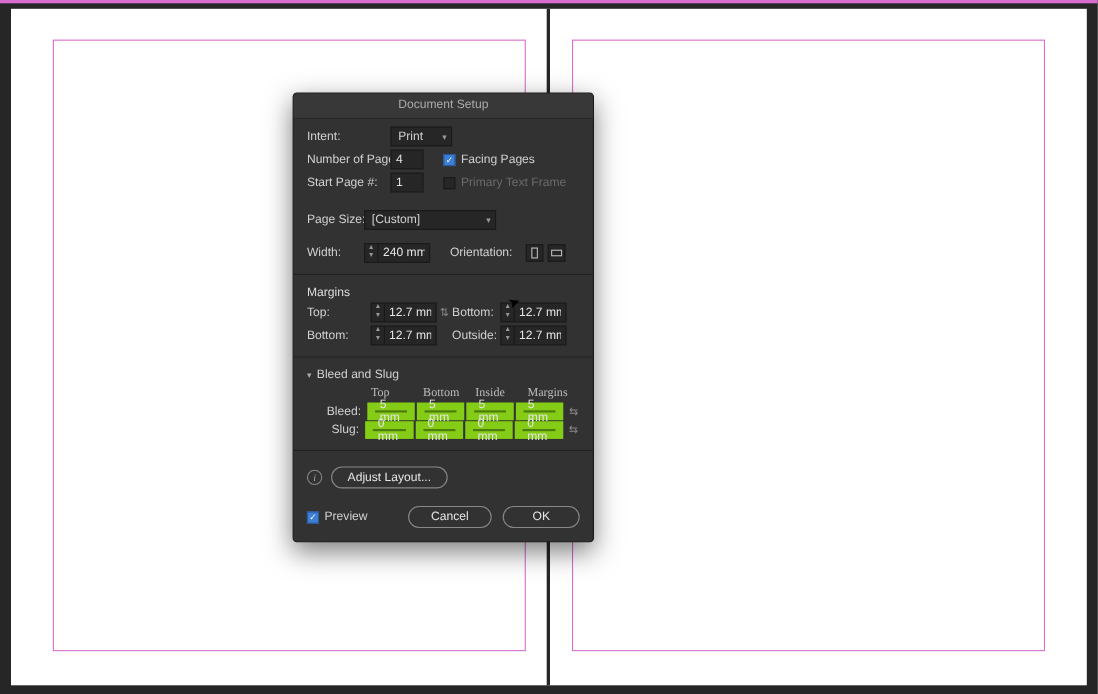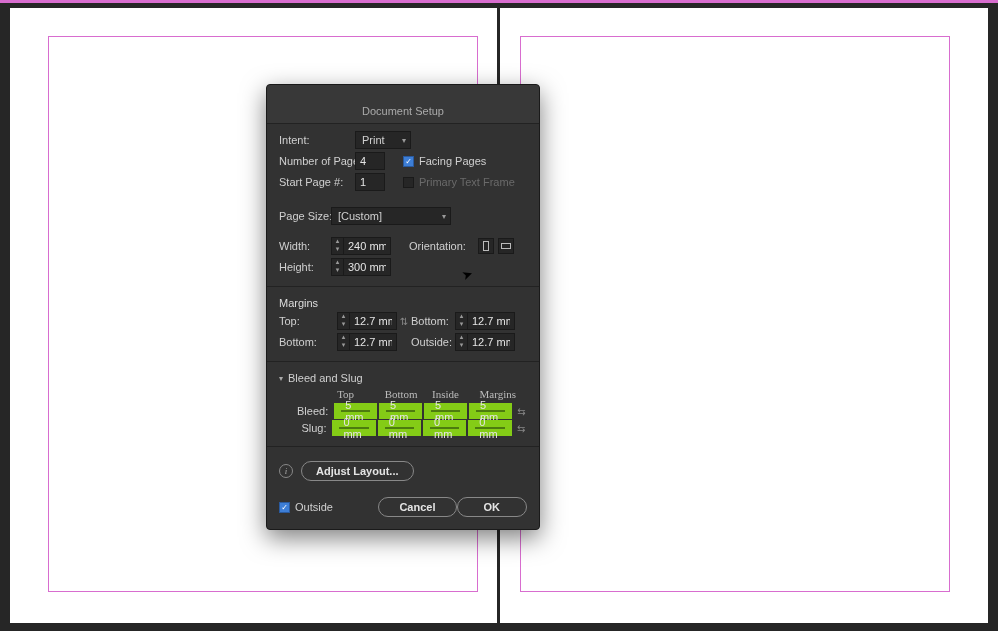--- a/index.html
+++ b/index.html
@@ -46,21 +46,21 @@
     top: 84px; left: 266px;
     width: 274px;
     background: #323232;
     border: 1px solid #1a1a1a;
     border-radius: 4px;
     box-shadow: 0 8px 24px rgba(0,0,0,0.5);
     color: #d0d0d0;
   }
   .dialog-title {
     text-align: center;
-    padding: 20px 0 6px 0;
+    padding: 4px 0 6px 0;
     font-size: 11px;
     color: #aaa;
     background: #383838;
     border-bottom: 1px solid #222;
     border-radius: 4px 4px 0 0;
   }
   .dialog-body { padding: 4px 12px 6px 12px; }
   .row { display: flex; align-items: center; margin: 3px 0; }
   .lbl { padding-right: 6px; white-space: nowrap; }
   .lbl.w1 { width: 76px; }
@@ -153,27 +153,26 @@
   }
   .adjust-text { flex: 1; font-size: 10px; line-height: 12px; color: #c8c8c8; }
   .btn {
     background: #323232;
     border: 1px solid #888;
     border-radius: 12px;
     padding: 3px 14px;
     color: #e5e5e5;
     cursor: pointer;
     font-size: 11px;
-    font-weight: bold;
   }
   .footer {
     display: flex; align-items: center; justify-content: space-between;
     padding: 10px 12px 12px 12px;
   }
-  .footer-right { display: flex; }
+  .footer-right { display: flex; gap: 10px; }
   .cursor {
     position: absolute;
     top: 267px; left: 462px;
     font-size: 13px; color: #000;
     pointer-events: none;
     transform: rotate(-20deg);
   }
 </style>
 </head>
 <body>
@@ -248,30 +247,20 @@
       <div class="orient-group">
         <div class="orient-btn">
             <div class="p"></div>
           </div>
         <div class="orient-btn">
             <div class="l"></div>
           </div>
       </div>
     </div>
 
-    <div class="row">
-      <div class="lbl w2">Height:</div>
-      <div class="field">
-        <div class="stepper">
-            <span>▴</span>
-            <span>▾</span>
-          </div>
-        <input value="300 mm" style="">
-      </div>
-    </div>
 
     <div class="divider"></div>
 
     <div class="section-label">Margins</div>
     <div class="row">
       <div class="lbl" style="width:58px">Top:</div>
       <div class="field">
         <div class="stepper">
             <span>▴</span>
             <span>▾</span>
@@ -344,21 +333,21 @@
 
     <div class="adjust-row">
       <div class="info-icon">i</div>
       <button class="btn">Adjust Layout...</button>
     </div>
   </div>
 
   <div class="footer">
     <label class="checkbox">
       <span class="box">✓</span>
-      <span>Outside</span>
+      <span>Preview</span>
     </label>
     <div class="footer-right">
       <button class="btn" style="padding:3px 20px">Cancel</button>
       <button class="btn" style="padding:3px 26px">OK</button>
     </div>
   </div>
 </div>
 
 <div class="cursor">➤</div>
 

